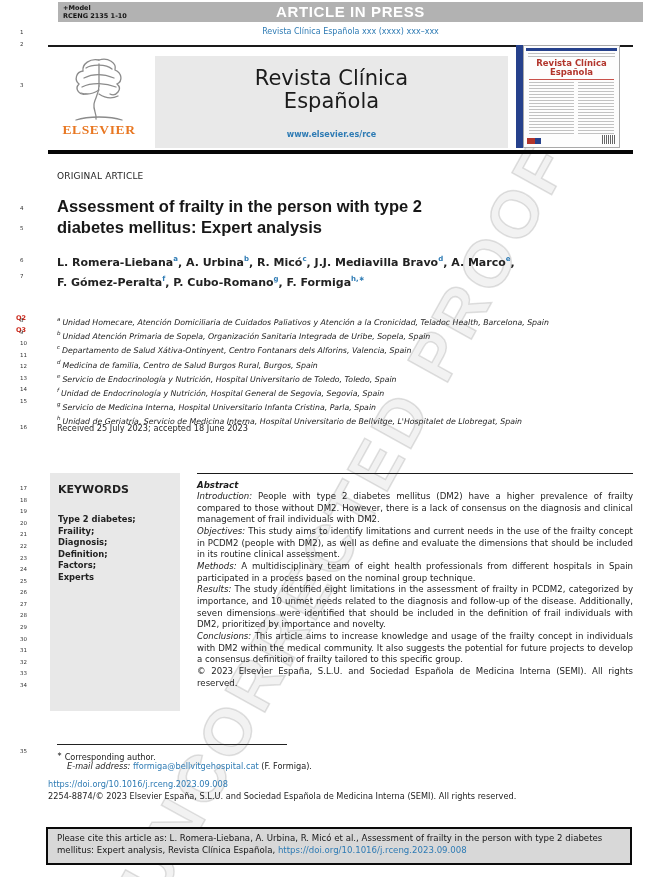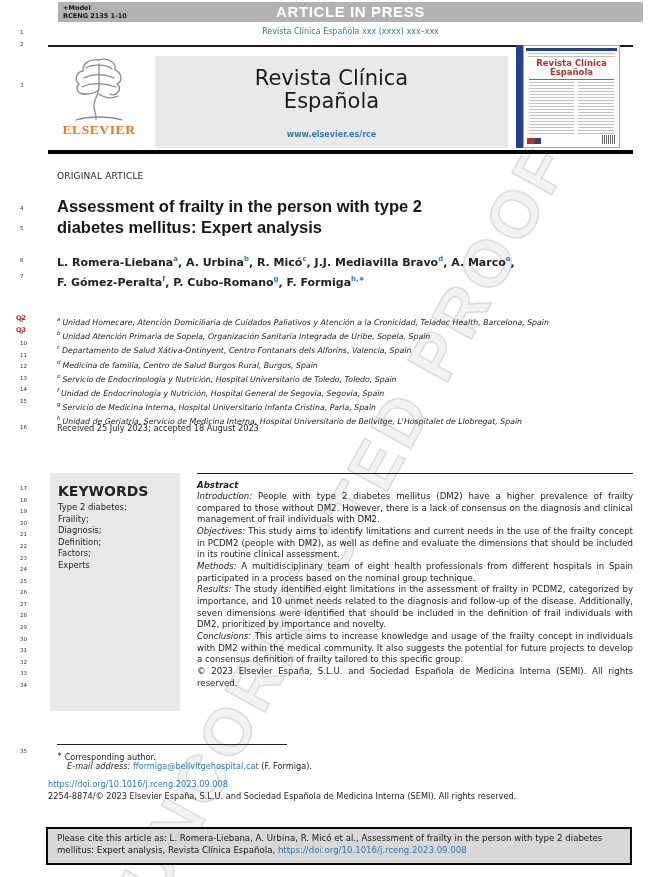--- a/index.html
+++ b/index.html
@@ -62,22 +62,22 @@
              line-height:16.5px; color:#222; }
   .authors sup { color:#2e7bb4; font-size:7px; font-weight:600; }
   .affils { position:absolute; left:57px; top:314px; width:565px; font-size:7.8px; font-style:italic;
             line-height:11.6px; color:#222; }
   .affils sup { font-size:5.5px; margin-right:2px; }
   .received { position:absolute; left:57px; top:423px; font-size:8.2px; color:#222; }
 
   
   .kwbox { position:absolute; left:50px; top:473px; width:130px; height:238px; background:#e8e8e8;
            padding:10px 6px 0 8px; }
-  .kw-head { font-size:14px; font-weight:700; color:#222; }
-  .kw-items { margin-top:3px; font-size:8.4px; line-height:11.5px; color:#222; }
+  .kw-head { font-size:11px; font-weight:700; color:#222; }
+  .kw-items { margin-top:18px; font-size:8.4px; line-height:11.5px; color:#222;font-weight:bold; }
   .abs { position:absolute; left:197px; top:473px; width:436px; border-top:1.5px solid #1a1a1a; padding-top:6px; }
   .abs-head { font-size:8.6px; font-weight:700; margin:0 0 1px; color:#1c1c1c;font-style:italic; }
   .abs p { margin:0; font-size:8.6px; line-height:11.65px; text-align:justify; color:#222; }
   .abs p .lbl { font-style:italic; }
 
   
   .fn-rule { position:absolute; left:57px; top:744px; width:230px; height:1px; background:#222; }
   .fn-corr { position:absolute; left:57px; top:750px; font-size:8.2px; color:#222; }
   .fn-corr sup { font-size:6px; }
   .fn-email { position:absolute; left:67px; top:761px; font-size:8.2px; color:#222; }
@@ -182,21 +182,21 @@
     <div><sup>a</sup><span>Unidad Homecare, Atención Domiciliaria de Cuidados Paliativos y Atención a la Cronicidad, Teladoc Health, Barcelona, Spain</span></div>
     <div><sup>b</sup><span>Unidad Atención Primaria de Sopela, Organización Sanitaria Integrada de Uribe, Sopela, Spain</span></div>
     <div><sup>c</sup><span>Departamento de Salud Xátiva-Ontinyent, Centro Fontanars dels Alforins, Valencia, Spain</span></div>
     <div><sup>d</sup><span>Medicina de familia, Centro de Salud Burgos Rural, Burgos, Spain</span></div>
     <div><sup>e</sup><span>Servicio de Endocrinología y Nutrición, Hospital Universitario de Toledo, Toledo, Spain</span></div>
     <div><sup>f</sup><span>Unidad de Endocrinología y Nutrición, Hospital General de Segovia, Segovia, Spain</span></div>
     <div><sup>g</sup><span>Servicio de Medicina Interna, Hospital Universitario Infanta Cristina, Parla, Spain</span></div>
     <div><sup>h</sup><span>Unidad de Geriatría, Servicio de Medicina Interna, Hospital Universitario de Bellvitge, L'Hospitalet de Llobregat, Spain</span></div>
   </div>
 
-  <div class="received">Received 25 July 2023; accepted 18 August 2023</div>
+  <div class="received">Received 25 July 2023; accepted 18 June 2023</div>
 
   <div class="kwbox">
     <div class="kw-head">KEYWORDS</div>
     <div class="kw-items">
       <div>Type 2 diabetes;</div>
       <div>Fraility;</div>
       <div>Diagnosis;</div>
       <div>Definition;</div>
       <div>Factors;</div>
       <div>Experts</div>

